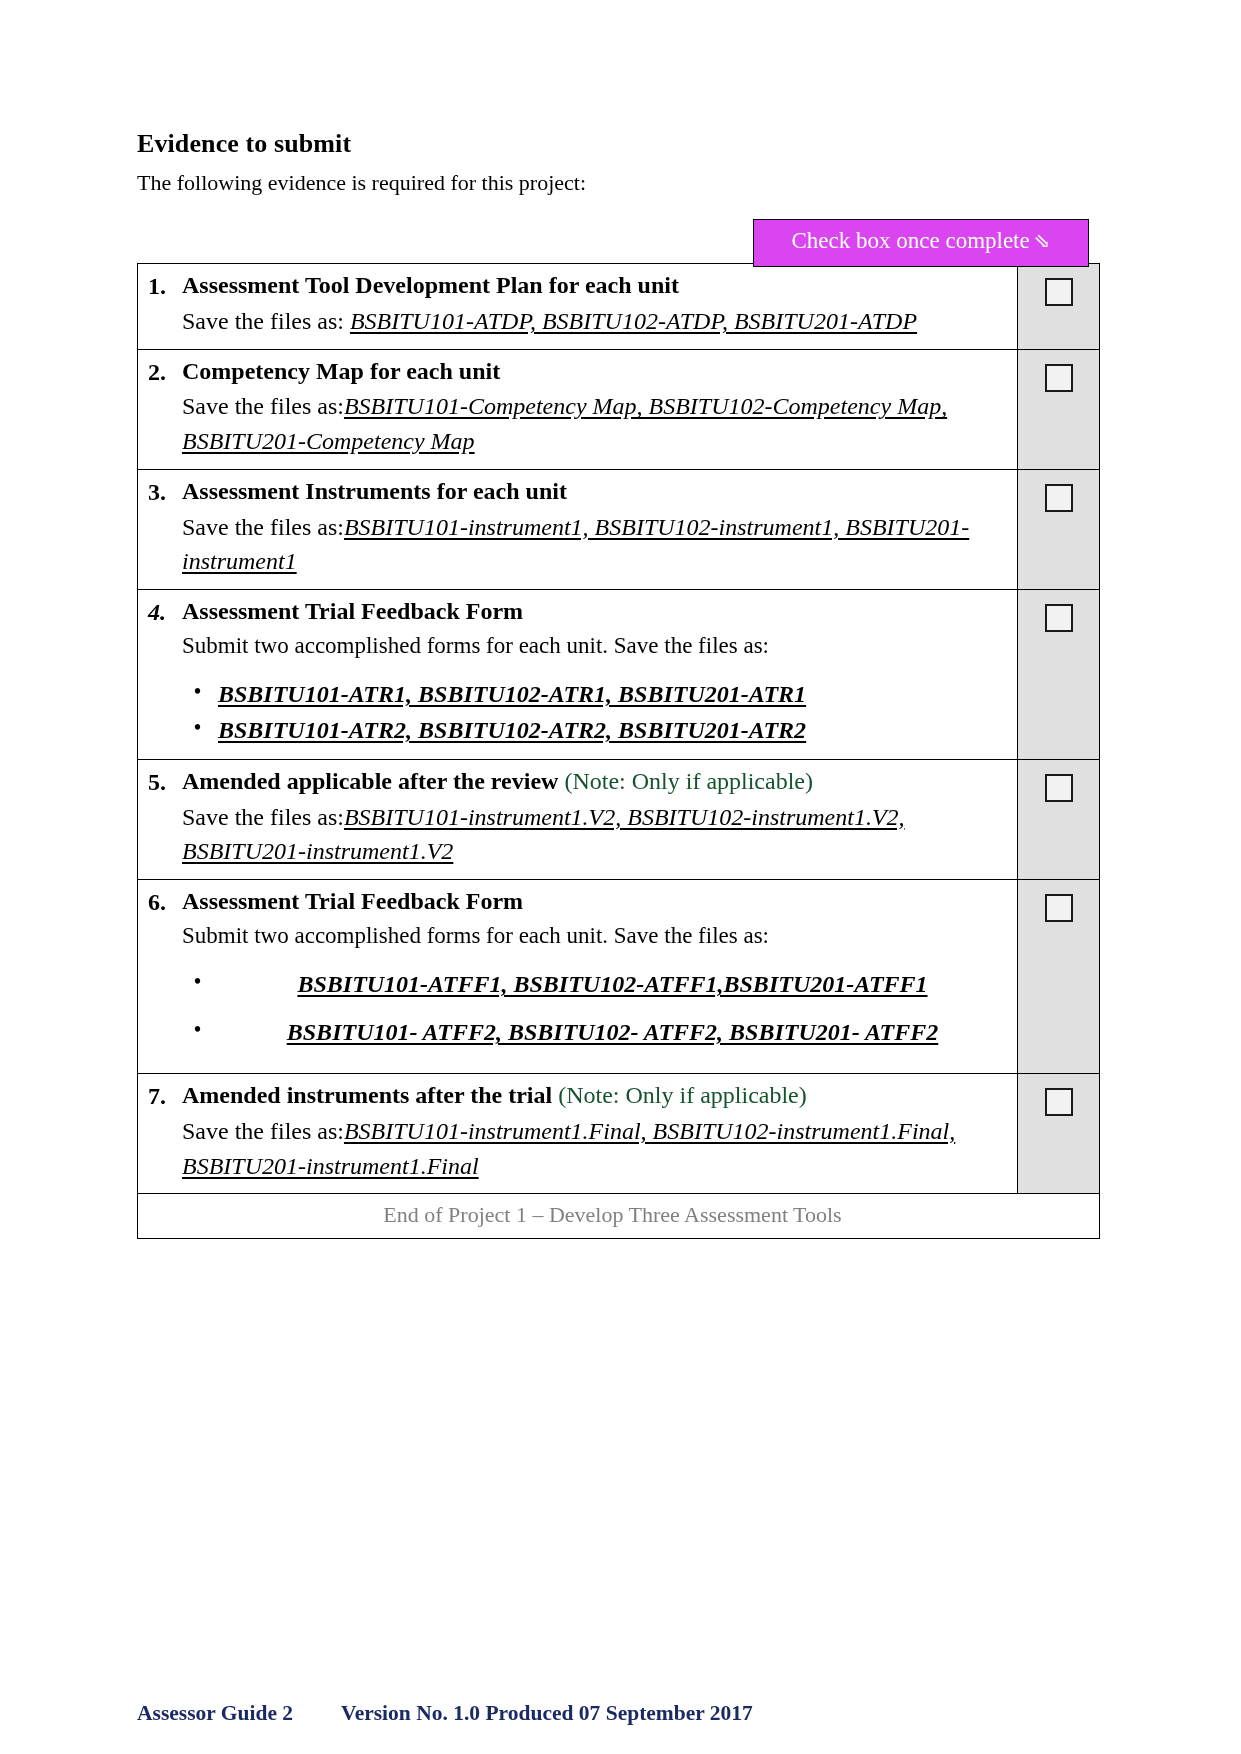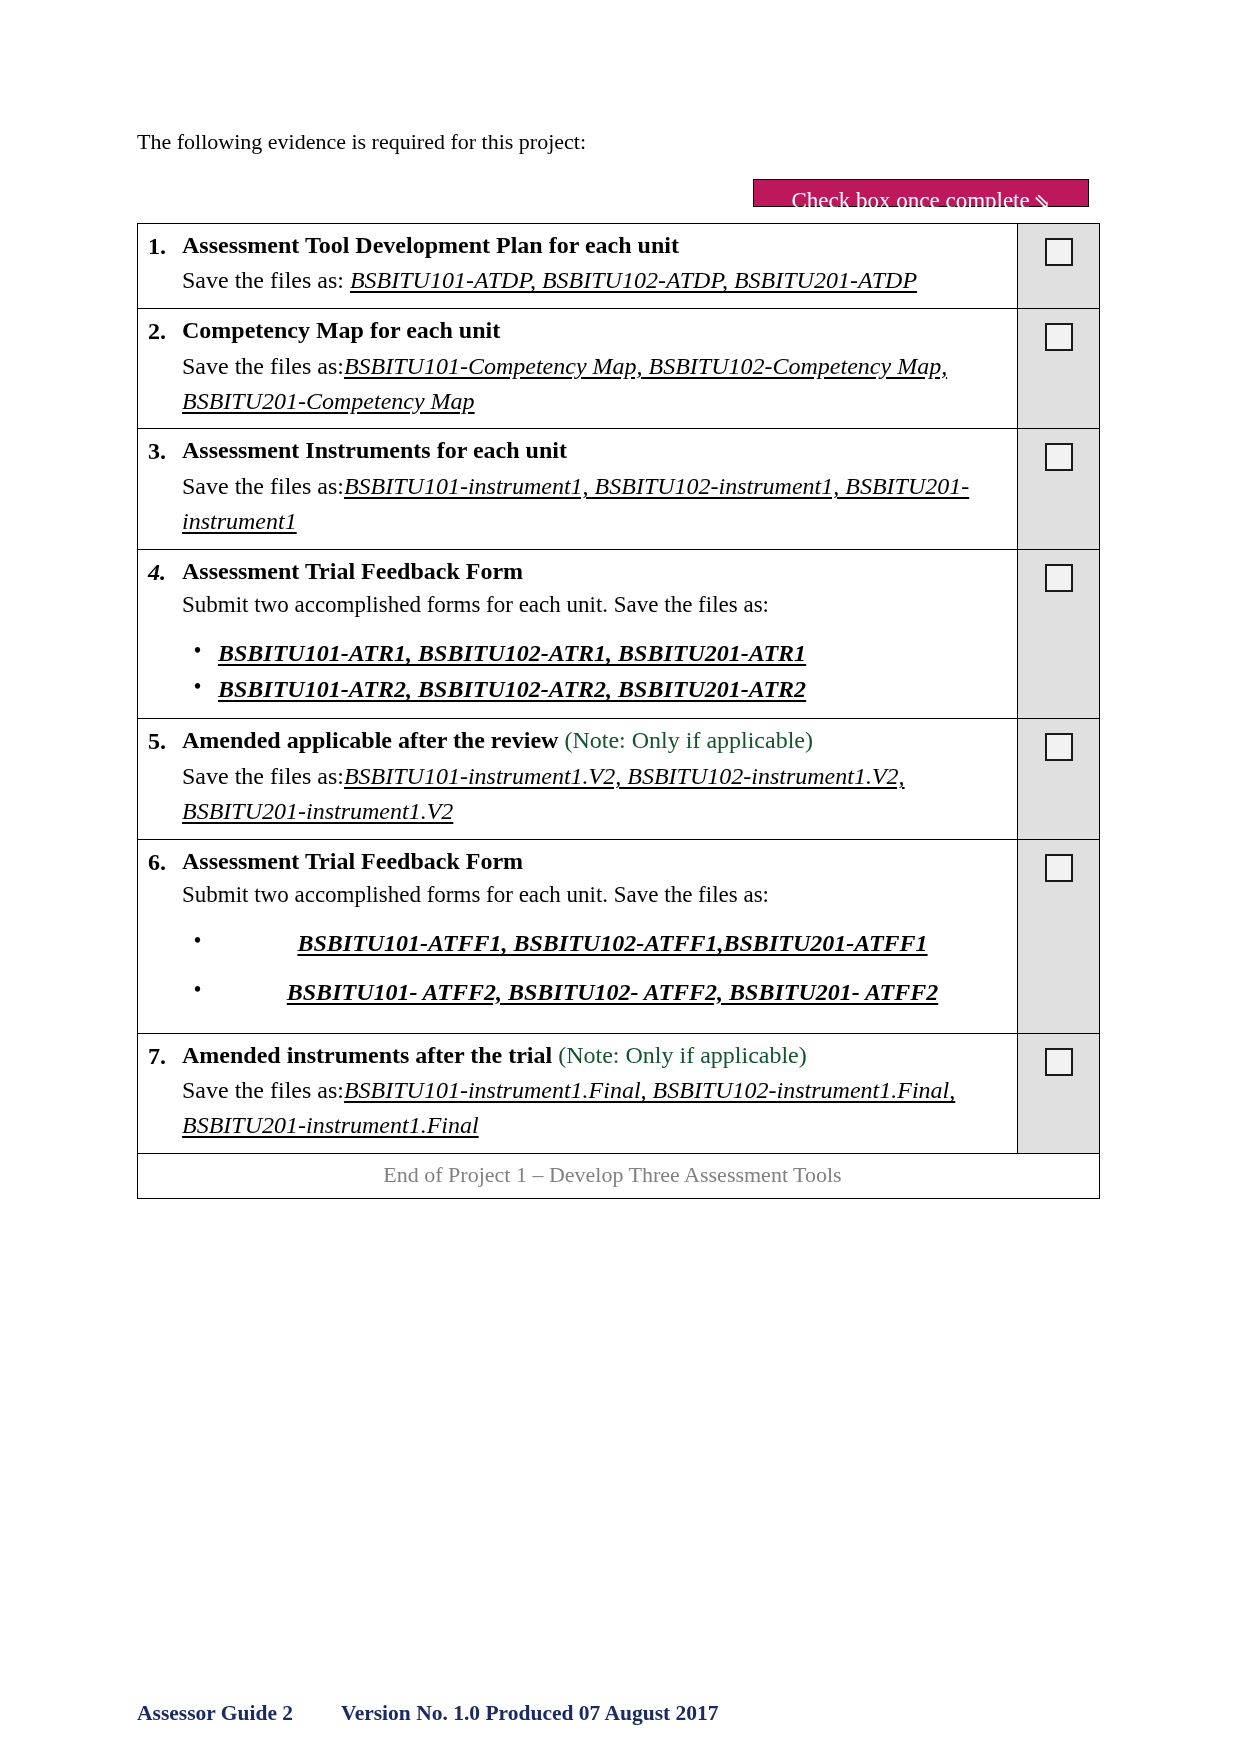--- a/index.html
+++ b/index.html
@@ -48,22 +48,22 @@
   
   .checkhead-wrap {
     position: relative;
     height: 44px;
   }
   .checkhead {
     position: absolute;
     right: 8px;
     top: 0;
     width: 336px;
-    height: 28px;
-    background: #be185d;
+    height: 48px;
+    background: #d946ef;
     border: 1px solid #000000;
     box-sizing: border-box;
     color: #ffffff;
     font-size: 23px;
     line-height: 42px;
     text-align: center;
     white-space: nowrap;
   }
   .checkhead .arrow {
     font-size: 20px;
@@ -198,20 +198,21 @@
   .page-footer .row { display: block; }
   .ftr-gap1 { display: inline-block; width: 48px; }
 </style>
 </head>
 <body>
 
 <div class="page">
 
   <div class="content">
 
+    <h1 class="section-title">Evidence to submit</h1>
     <p class="intro">The following evidence is required for this project:</p>
 
     <div class="checkhead-wrap">
       <div class="checkhead">
         <span>Check box once complete</span><span class="arrow">⇘</span>
       </div>
     </div>
 
     <table class="evidence-table">
       <colgroup>
@@ -336,17 +337,17 @@
         <tr>
           <td class="end-cell" colspan="2">End of Project 1 – Develop Three Assessment Tools</td>
         </tr>
 
       </tbody>
     </table>
 
   </div>
 
   <div class="page-footer">
-    <span class="row"><span>Assessor Guide 2</span><span class="ftr-gap1"></span><span>Version No. 1.0 Produced 07 August 2017</span></span>
+    <span class="row"><span>Assessor Guide 2</span><span class="ftr-gap1"></span><span>Version No. 1.0 Produced 07 September 2017</span></span>
     
   </div>
 
 </div>
 
 </body></html>

